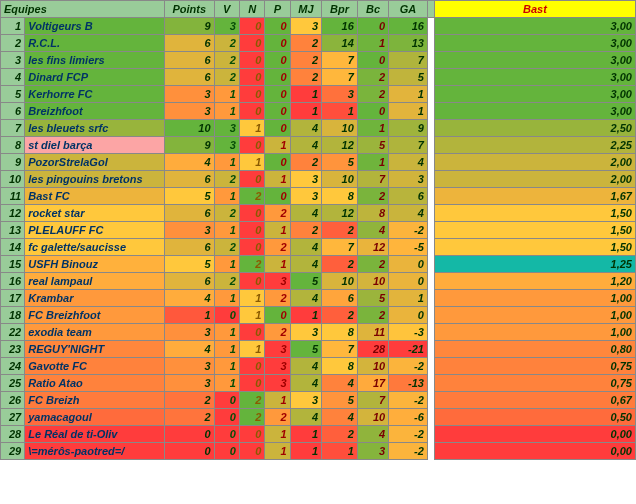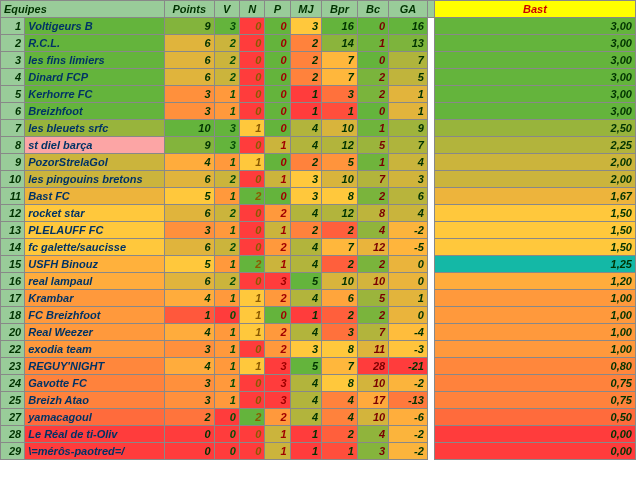--- a/index.html
+++ b/index.html
@@ -281,34 +281,20 @@
         <td class="num" style="background:rgb(255,200,60);width:20px;color:#8a5a00">1</td>
         <td class="num" style="background:rgb(100,180,60);width:20px;color:#a00000">0</td>
         <td class="num" style="background:rgb(255,60,60);width:26px;color:#003300">1</td>
         <td class="num" style="background:rgb(255,95,60);width:30px;color:#003300">2</td>
         <td class="num" style="background:rgb(122,180,60);width:26px;color:#7a0000">2</td>
         <td class="num" style="background:rgb(234,180,60);width:34px;color:#003300">0</td>
         <td class="sep"></td>
         <td class="num ratio" style="background:rgb(255,153,60);width:220px;color:#003300">1,00</td>
       </tr>
       <tr>
-        <td class="idx">20</td>
-        <td class="team" style="background:rgb(255,153,60);width:140px">Real Weezer</td>
-        <td class="num pts" style="background:rgb(255,172,60);width:44px">4</td>
-        <td class="num" style="background:rgb(255,153,60);width:20px;color:#064d06">1</td>
-        <td class="num" style="background:rgb(255,200,60);width:20px;color:#8a5a00">1</td>
-        <td class="num" style="background:rgb(255,153,60);width:20px;color:#a00000">2</td>
-        <td class="num" style="background:rgb(178,180,60);width:26px;color:#003300">4</td>
-        <td class="num" style="background:rgb(255,113,60);width:30px;color:#003300">3</td>
-        <td class="num" style="background:rgb(178,180,60);width:26px;color:#7a0000">7</td>
-        <td class="num" style="background:rgb(255,189,60);width:34px;color:#003300">-4</td>
-        <td class="sep"></td>
-        <td class="num ratio" style="background:rgb(255,153,60);width:220px;color:#003300">1,00</td>
-      </tr>
-      <tr>
         <td class="idx">22</td>
         <td class="team" style="background:rgb(255,153,60);width:140px">exodia team</td>
         <td class="num pts" style="background:rgb(255,144,60);width:44px">3</td>
         <td class="num" style="background:rgb(255,153,60);width:20px;color:#064d06">1</td>
         <td class="num" style="background:rgb(255,60,60);width:20px;color:#8a5a00">0</td>
         <td class="num" style="background:rgb(255,153,60);width:20px;color:#a00000">2</td>
         <td class="num" style="background:rgb(255,200,60);width:26px;color:#003300">3</td>
         <td class="num" style="background:rgb(255,200,60);width:30px;color:#003300">8</td>
         <td class="num" style="background:rgb(222,180,60);width:26px;color:#7a0000">11</td>
         <td class="num" style="background:rgb(255,196,60);width:34px;color:#003300">-3</td>
@@ -338,31 +324,45 @@
         <td class="num" style="background:rgb(255,60,60);width:20px;color:#a00000">3</td>
         <td class="num" style="background:rgb(178,180,60);width:26px;color:#003300">4</td>
         <td class="num" style="background:rgb(255,200,60);width:30px;color:#003300">8</td>
         <td class="num" style="background:rgb(211,180,60);width:26px;color:#7a0000">10</td>
         <td class="num" style="background:rgb(251,180,60);width:34px;color:#003300">-2</td>
         <td class="sep"></td>
         <td class="num ratio" style="background:rgb(255,130,60);width:220px;color:#003300">0,75</td>
       </tr>
       <tr>
         <td class="idx">25</td>
-        <td class="team" style="background:rgb(255,130,60);width:140px">Breizh Atao</td>
+        <td class="team" style="background:rgb(255,130,60);width:140px">Ratio Atao</td>
         <td class="num pts" style="background:rgb(255,144,60);width:44px">3</td>
         <td class="num" style="background:rgb(255,153,60);width:20px;color:#064d06">1</td>
         <td class="num" style="background:rgb(255,60,60);width:20px;color:#8a5a00">0</td>
         <td class="num" style="background:rgb(255,60,60);width:20px;color:#a00000">3</td>
         <td class="num" style="background:rgb(178,180,60);width:26px;color:#003300">4</td>
         <td class="num" style="background:rgb(255,130,60);width:30px;color:#003300">4</td>
         <td class="num" style="background:rgb(255,170,60);width:26px;color:#7a0000">17</td>
         <td class="num" style="background:rgb(255,121,60);width:34px;color:#003300">-13</td>
         <td class="sep"></td>
         <td class="num ratio" style="background:rgb(255,130,60);width:220px;color:#003300">0,75</td>
+      </tr>
+      <tr>
+        <td class="idx">26</td>
+        <td class="team" style="background:rgb(255,123,60);width:140px">FC Breizh</td>
+        <td class="num pts" style="background:rgb(255,116,60);width:44px">2</td>
+        <td class="num" style="background:rgb(255,60,60);width:20px;color:#064d06">0</td>
+        <td class="num" style="background:rgb(100,180,60);width:20px;color:#8a5a00">2</td>
+        <td class="num" style="background:rgb(203,180,60);width:20px;color:#a00000">1</td>
+        <td class="num" style="background:rgb(255,200,60);width:26px;color:#003300">3</td>
+        <td class="num" style="background:rgb(255,148,60);width:30px;color:#003300">5</td>
+        <td class="num" style="background:rgb(178,180,60);width:26px;color:#7a0000">7</td>
+        <td class="num" style="background:rgb(251,180,60);width:34px;color:#003300">-2</td>
+        <td class="sep"></td>
+        <td class="num ratio" style="background:rgb(255,123,60);width:220px;color:#003300">0,67</td>
       </tr>
       <tr>
         <td class="idx">27</td>
         <td class="team" style="background:rgb(255,107,60);width:140px">yamacagoul</td>
         <td class="num pts" style="background:rgb(255,116,60);width:44px">2</td>
         <td class="num" style="background:rgb(255,60,60);width:20px;color:#064d06">0</td>
         <td class="num" style="background:rgb(100,180,60);width:20px;color:#8a5a00">2</td>
         <td class="num" style="background:rgb(255,153,60);width:20px;color:#a00000">2</td>
         <td class="num" style="background:rgb(178,180,60);width:26px;color:#003300">4</td>
         <td class="num" style="background:rgb(255,130,60);width:30px;color:#003300">4</td>

